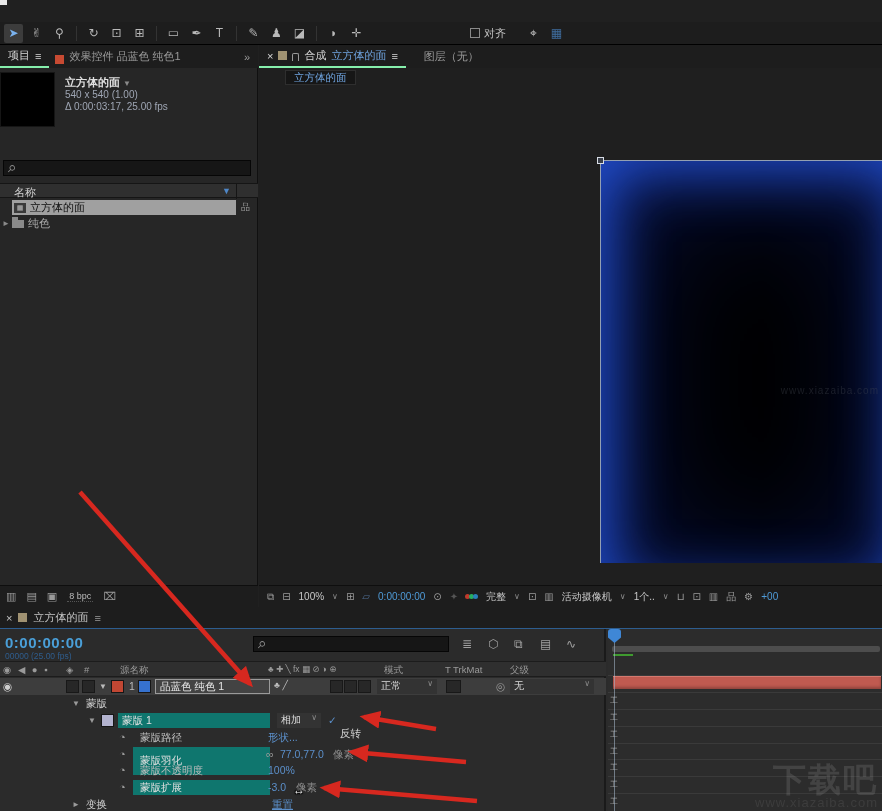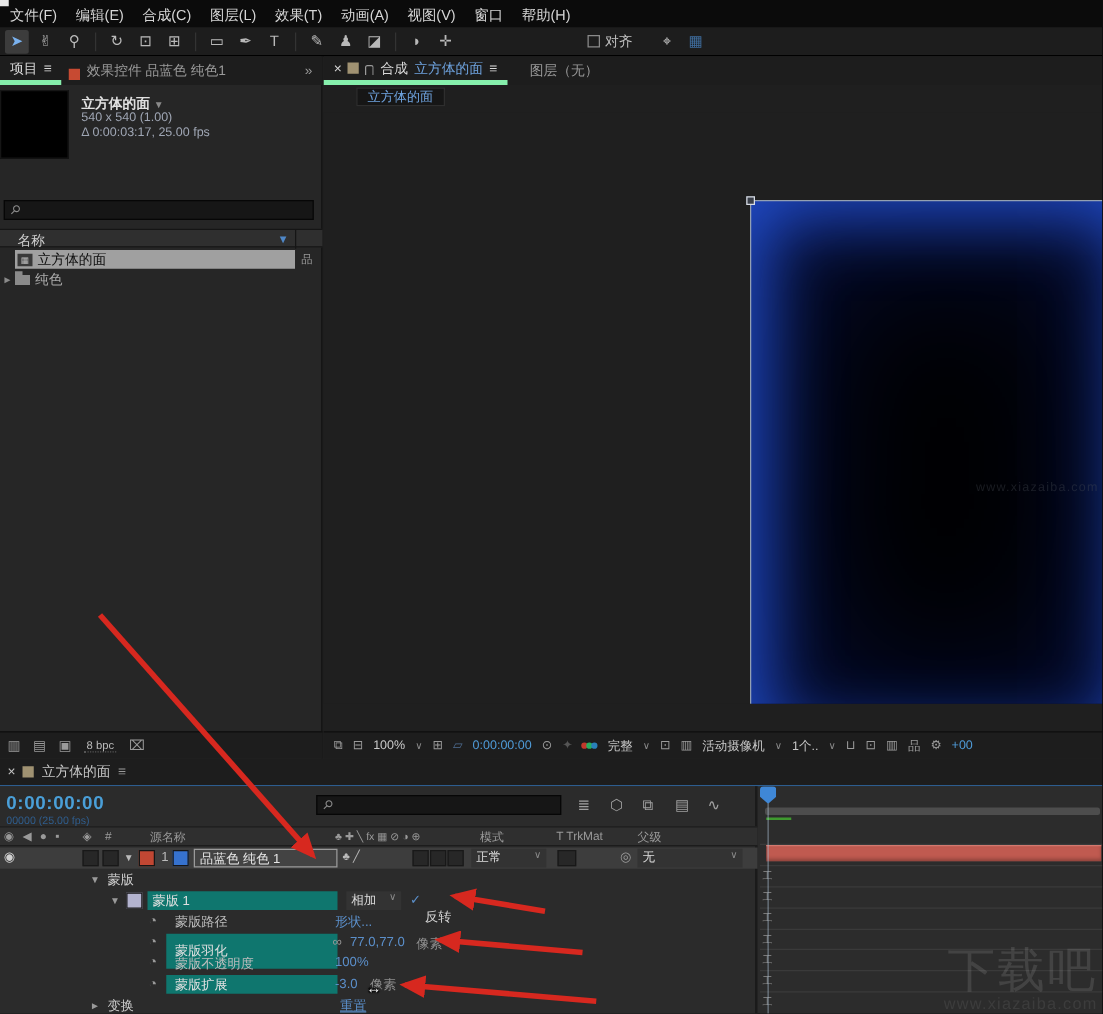--- a/index.html
+++ b/index.html
@@ -16,21 +16,21 @@
   
   .toolbar{position:absolute;left:0;top:22px;width:882px;height:23px;background:#1d1d1d;border-bottom:1px solid #000;display:flex;align-items:center;gap:4px;padding-left:4px}
   .tool{width:19px;height:19px;display:flex;align-items:center;justify-content:center;color:#b9b9b9;font-size:12px}
   .tool.active{background:#3c3c3c;color:#7ab2ef;border-radius:2px}
   .tsep{width:1px;height:15px;background:#333;margin:0 3px}
   .align-box{display:flex;align-items:center;gap:4px;margin-left:100px;color:#c2c2c2}
   .chk{width:10px;height:10px;border:1px solid #8a8a8a;background:#1d1d1d;display:inline-block}
 
   
   .tabbar{background:#1d1d1d;display:flex;align-items:center;height:23px;font-size:11px;color:#9a9a9a}
-  .paneltab-active{border-bottom:4px solid #86efac;color:#d8d8d8}
+  .paneltab-active{border-bottom:2px solid #86efac;color:#d8d8d8}
 
   
   .project{position:absolute;left:0;top:45px;width:258px;height:562px;background:#262626;border-right:1px solid #101010}
   .ptabs{position:absolute;left:0;top:0;width:258px;height:23px}
   .pinfo-name{color:#e0e0e0;font-weight:bold}
   .pinfo-meta{color:#9fa6b4;font-size:10px}
   .psearch{position:absolute;left:3px;top:115px;width:248px;height:16px;background:#161616;border:1px solid #060606;color:#8a8a8a;display:flex;align-items:center;padding-left:4px;font-size:10px}
   .phead{position:absolute;left:0;top:138px;width:258px;height:15px;background:#2f2f2f;border-top:1px solid #151515;border-bottom:1px solid #151515}
   .prow-sel{position:absolute;left:12px;top:155px;width:224px;height:15px;background:#a0a0a0;color:#0d0d0d;display:flex;align-items:center;gap:4px;padding-left:2px}
   .prow{position:absolute;left:0;top:171px;width:258px;height:15px;color:#aaa;display:flex;align-items:center}
@@ -83,39 +83,28 @@
   .layerbar{position:absolute;left:5px;top:47px;width:268px;height:13px;background:#c05a50;border-top:1px solid #d4796f;box-shadow:inset 0 -2px 3px rgba(0,0,0,.25)}
   .rowline{position:absolute;left:0;width:274px;height:1px;background:#3a3a3a}
   .inmark{position:absolute;left:2px;color:#909090;font-size:8px}
   .playhead{position:absolute;left:0;top:0;width:13px;height:14px;background:#3f87d6;border-radius:3px 3px 0 0;clip-path:polygon(0 0,100% 0,100% 60%,50% 100%,0 60%)}
   .phline{position:absolute;left:6px;top:12px;width:1px;height:170px;background:rgba(170,190,210,.55)}
 
   
   .overlay{position:absolute;left:0;top:0;width:882px;height:811px;pointer-events:none;z-index:50}
   .dragcur{position:absolute;left:293px;top:783px;z-index:60;color:#f2f2f2;font-weight:bold;font-size:12px;text-shadow:1px 1px 1px #000,-1px -1px 1px #000,1px -1px 1px #000,-1px 1px 1px #000}
   .wm{position:absolute;right:4px;bottom:2px;z-index:40;text-align:right;line-height:1}
-  .wm-logo{font-size:38px;font-weight:normal;color:rgba(210,210,210,.14);letter-spacing:2px}
+  .wm-logo{font-size:33px;font-weight:bold;color:rgba(210,210,210,.14);letter-spacing:2px}
   .wm-url{font-size:13px;color:rgba(210,210,210,.10);letter-spacing:1px}
 </style>
 </head>
 <body>
 
 <div class="screen">
 
-  <div class="menubar">
-    <span class="mi">文件(F)</span>
-    <span class="mi">编辑(E)</span>
-    <span class="mi">合成(C)</span>
-    <span class="mi">图层(L)</span>
-    <span class="mi">效果(T)</span>
-    <span class="mi">动画(A)</span>
-    <span class="mi">视图(V)</span>
-    <span class="mi">窗口</span>
-    <span class="mi">帮助(H)</span>
-  </div>
   <div class="win-sliver"></div>
 
   <div class="toolbar">
     <span class="tool active">➤</span>
     <span class="tool">✌</span>
     <span class="tool">⚲</span>
     <span class="tsep"></span>
     <span class="tool">↻</span>
     <span class="tool">⊡</span>
     <span class="tool">⊞</span>

